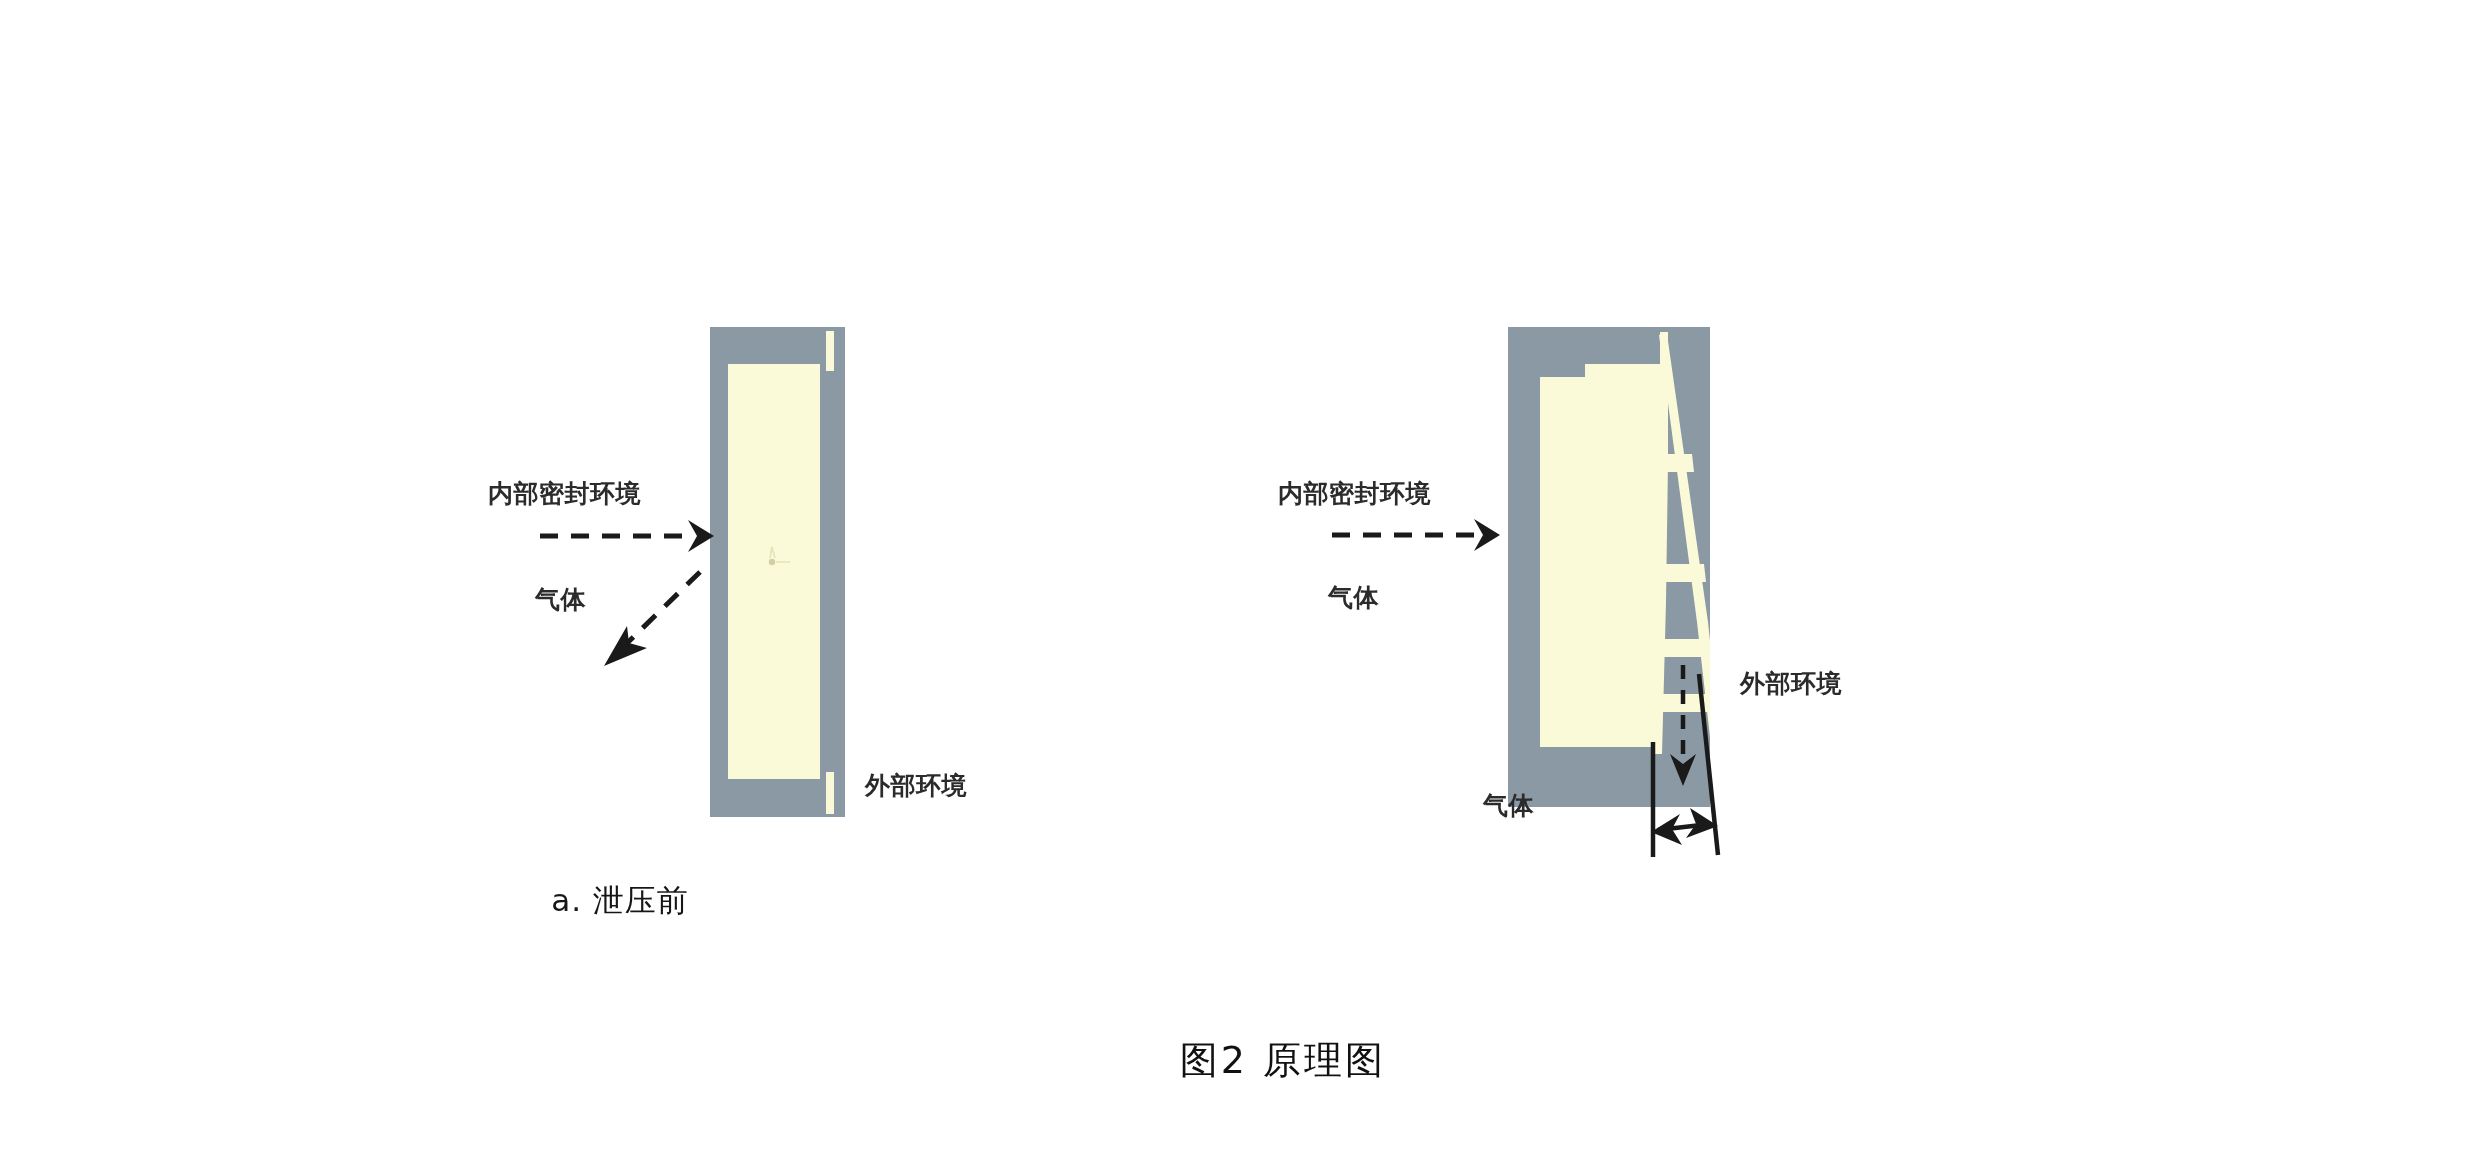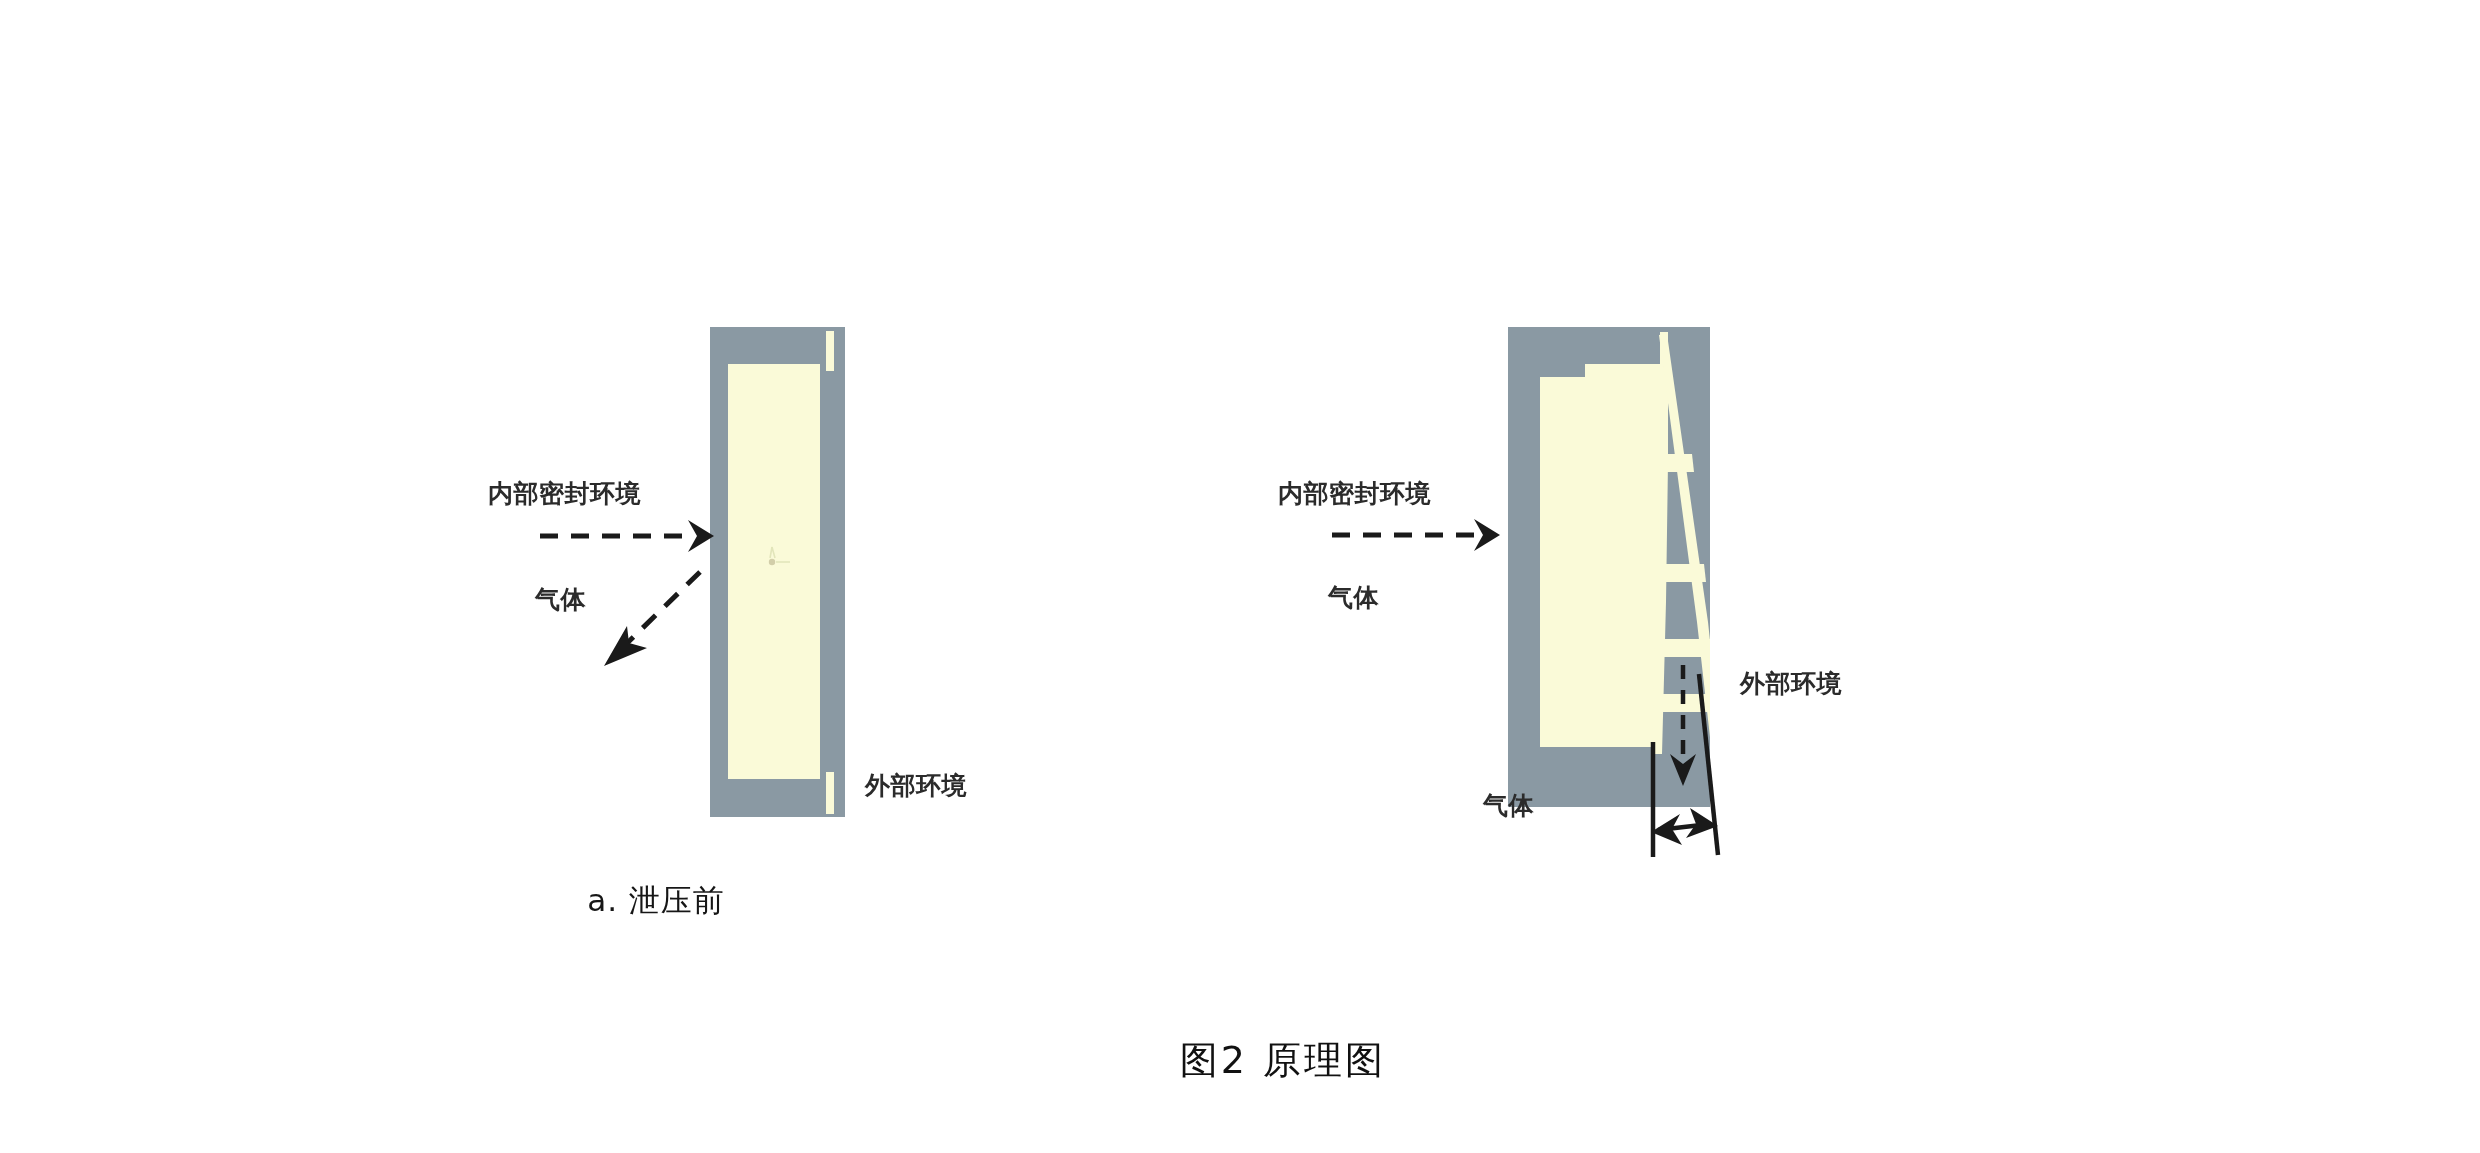--- a/index.html
+++ b/index.html
@@ -51,21 +51,20 @@
 
   .caption {
     position: absolute;
     text-align: center;
     font-family: "DejaVu Sans", "Liberation Sans", sans-serif;
     font-size: 31px;
     font-weight: 400;
     color: #161616;
     white-space: nowrap;
     letter-spacing: 1px;
-    padding-left: 36px;
   }
   .caption-a {
     left: 0;
     width: 1240px;
     top: 878px;
   }
 
   #figure-title {
     position: absolute;
     left: 0;

